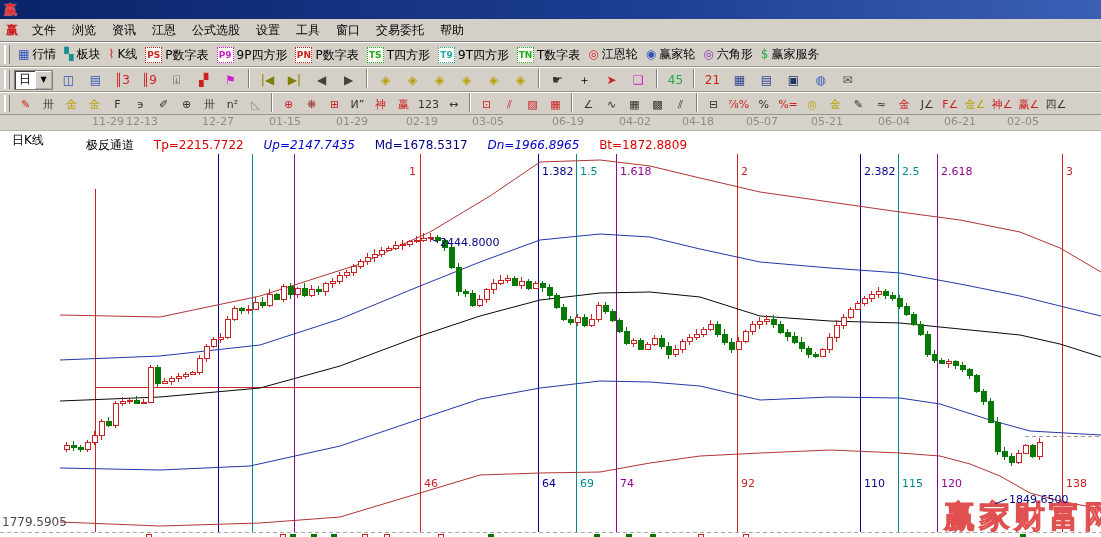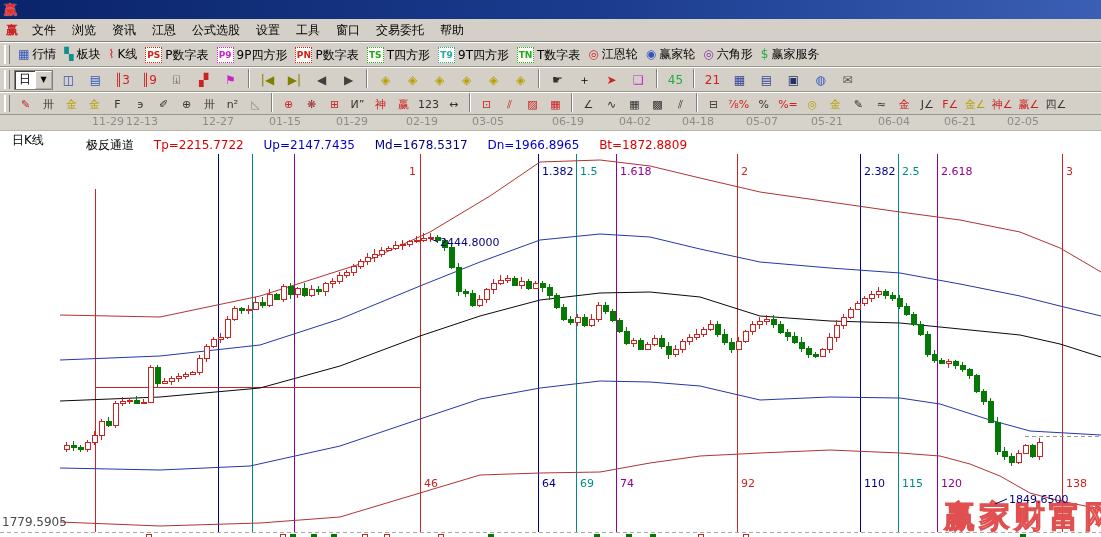--- a/index.html
+++ b/index.html
@@ -41,21 +41,21 @@
   .datebar{position:relative;height:15px;background:#d6d3ca;border-bottom:1px solid #b8b4a8;font-size:11px;color:#8c8c8c;}
   .datebar span{position:absolute;top:0;transform:translateX(-50%);letter-spacing:0px;}
 
   
   .chart{position:relative;height:411px;background:#ffffff;}
   .pane-label{position:absolute;left:12px;top:1px;font-size:12px;color:#000;z-index:5;}
   .ind-row{position:absolute;left:86px;top:6px;font-size:12px;z-index:5;white-space:nowrap;}
   .ind-row span{margin-right:16px;}
   .ind-name{color:#000;}
   .v-red{color:#dd0000;}
-  .v-blue{color:#0000cc;}
+  .v-blue{color:#0000cc;font-style:italic;}
   .v-navy{color:#000080;}
   .left-price{position:absolute;left:2px;top:384px;font-size:12px;color:#4a4a4a;z-index:5;}
   svg{position:absolute;left:0;top:0;}
 </style>
 </head>
 <body>
 
 <div id="app">
 
   <div class="titlebar">

